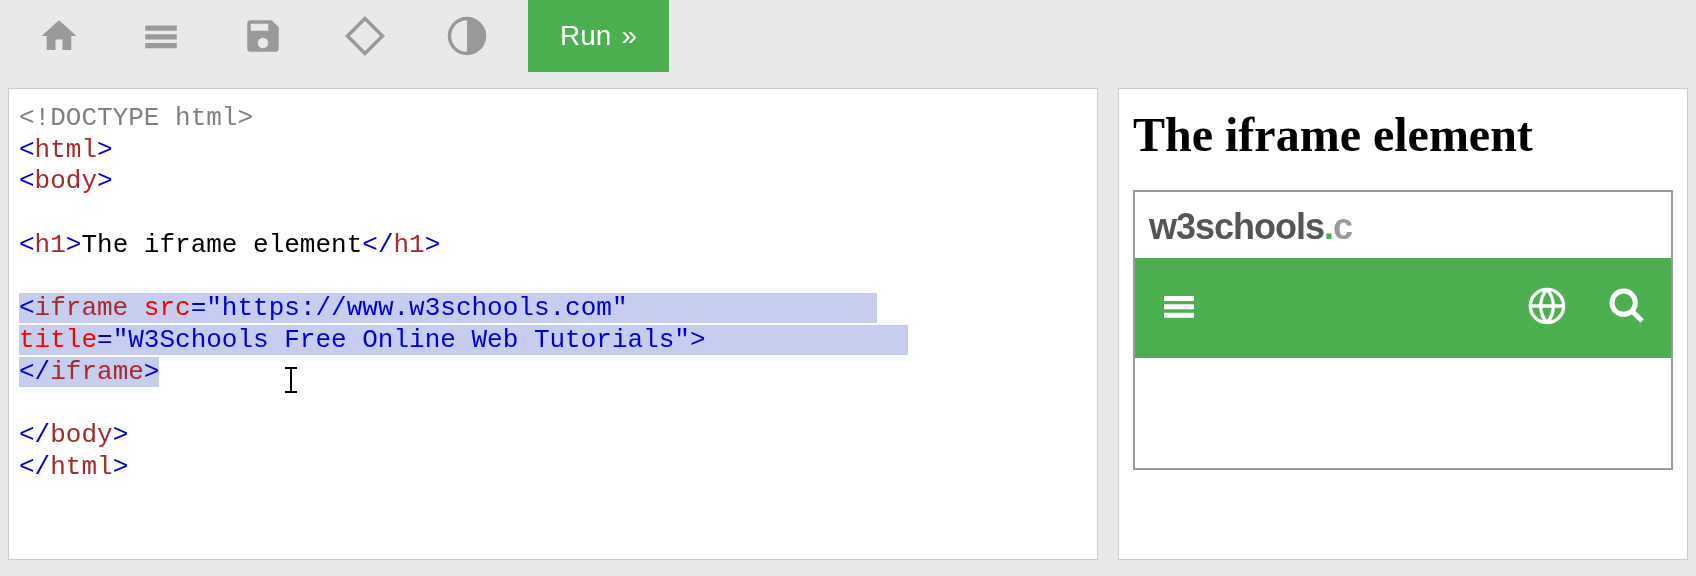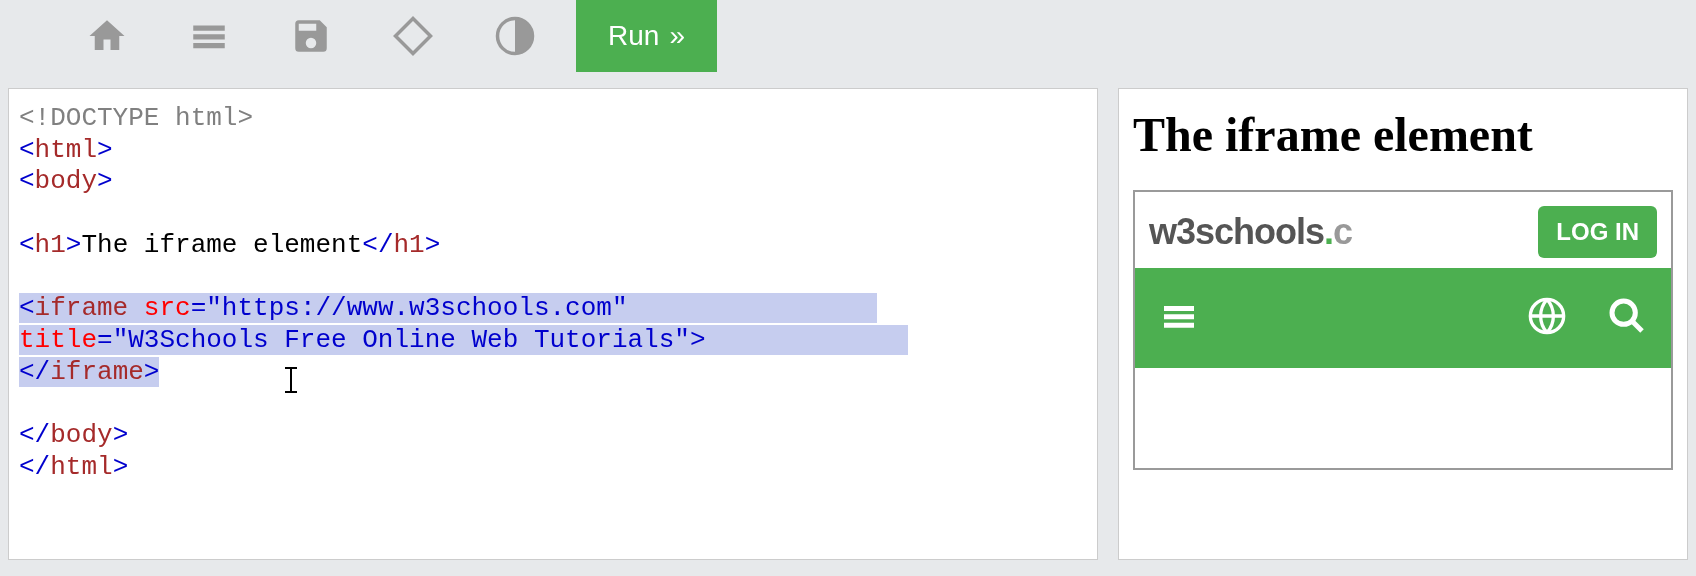--- a/index.html
+++ b/index.html
@@ -9,21 +9,20 @@
     width: 1696px;
     height: 576px;
     overflow: hidden;
   }
   .toolbar {
     display: flex;
     align-items: center;
     height: 72px;
     background: #e7e9eb;
     padding: 4px 8px;
-    margin-left: 48px;
   }
   .toolbar-icon {
     width: 58px;
     height: 58px;
     display: flex;
     align-items: center;
     justify-content: center;
     margin: 0 22px;
     color: #999;
   }
@@ -193,21 +192,20 @@
 <div class="ibeam"><div class="bar"></div></div>
   </div>
 
   <div class="result-panel">
     <h1 class="result-h1">The iframe element</h1>
     <div class="iframe-box">
       <div class="inner-top">
         <div class="logo">
           <span class="w3">w3</span><span class="w3">schools</span><span class="dot">.</span><span class="c">c</span>
         </div>
-        <button class="login-btn">LOG IN</button>
       </div>
       <div class="inner-nav">
         <div>
           <svg viewBox="0 0 24 24">
               <path d="M3 6h18v3H3V6m0 5h18v3H3v-3m0 5h18v3H3v-3z"></path>
             </svg>
         </div>
         <div class="right-icons">
           <div>
             <svg viewBox="0 0 24 24">

